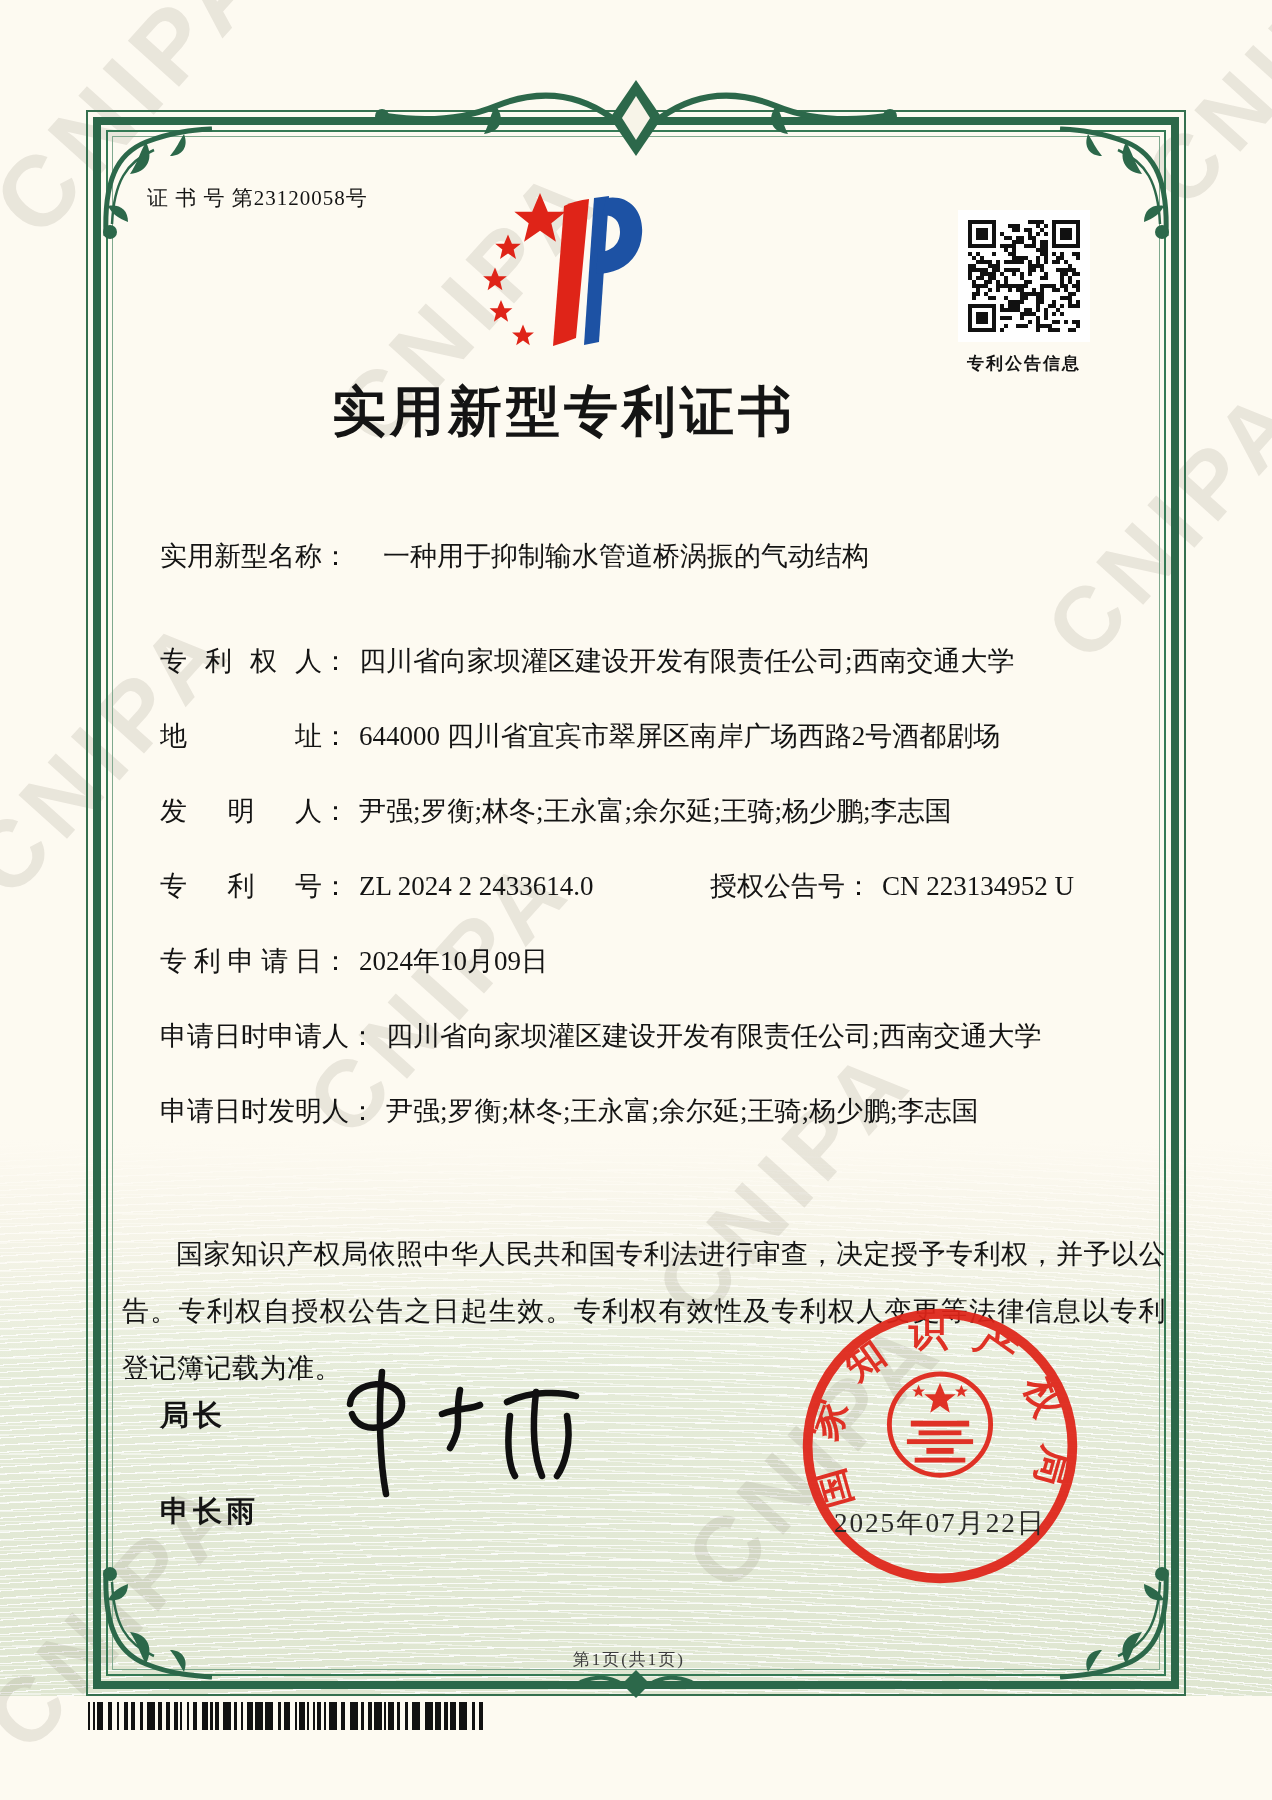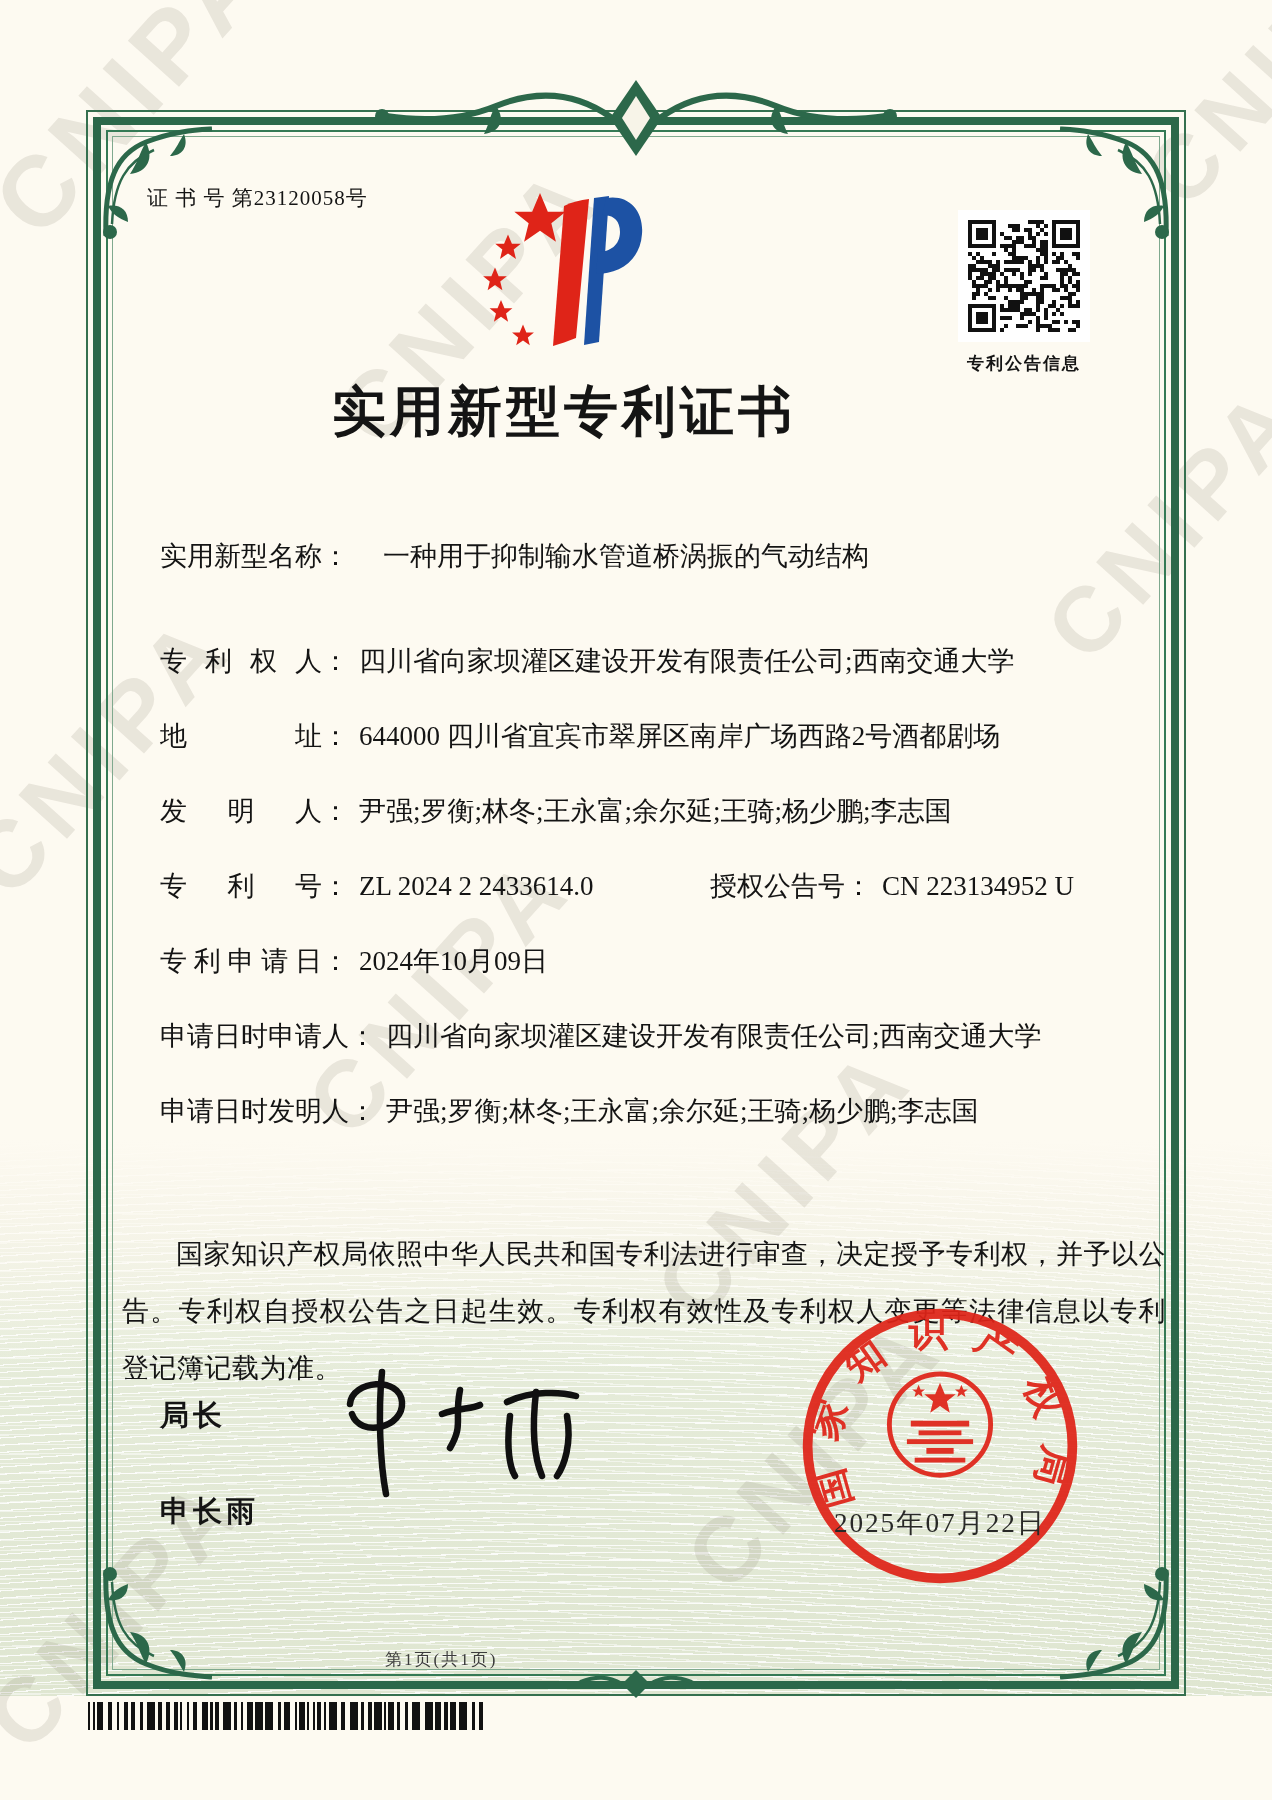--- a/index.html
+++ b/index.html
@@ -49,21 +49,21 @@
              text-indent:2em;text-align:justify;letter-spacing:0.5px;z-index:4;}
   
   .officer{position:absolute;left:160px;z-index:4;font-family:"Liberation Sans",sans-serif;
            font-size:29px;font-weight:bold;letter-spacing:4px;}
   .officer.title-line{top:1396px;}
   .officer.name-line{top:1492px;}
   .signature{position:absolute;left:322px;top:1362px;z-index:5;}
   
   .seal{position:absolute;left:794px;top:1300px;z-index:6;opacity:0.93;}
   
-  .page-num{position:absolute;left:385px;top:1648px;width:300px;text-align:left;font-size:17px;
+  .page-num{position:absolute;left:385px;top:1648px;width:300px;text-align:right;font-size:17px;
             letter-spacing:2px;color:#3c3c3c;z-index:4;}
   .barcode{position:absolute;left:88px;top:1702px;z-index:4;}
 </style>
 </head>
 <body>
 
 <div class="page">
 
   <div class="guilloche"></div>
 

